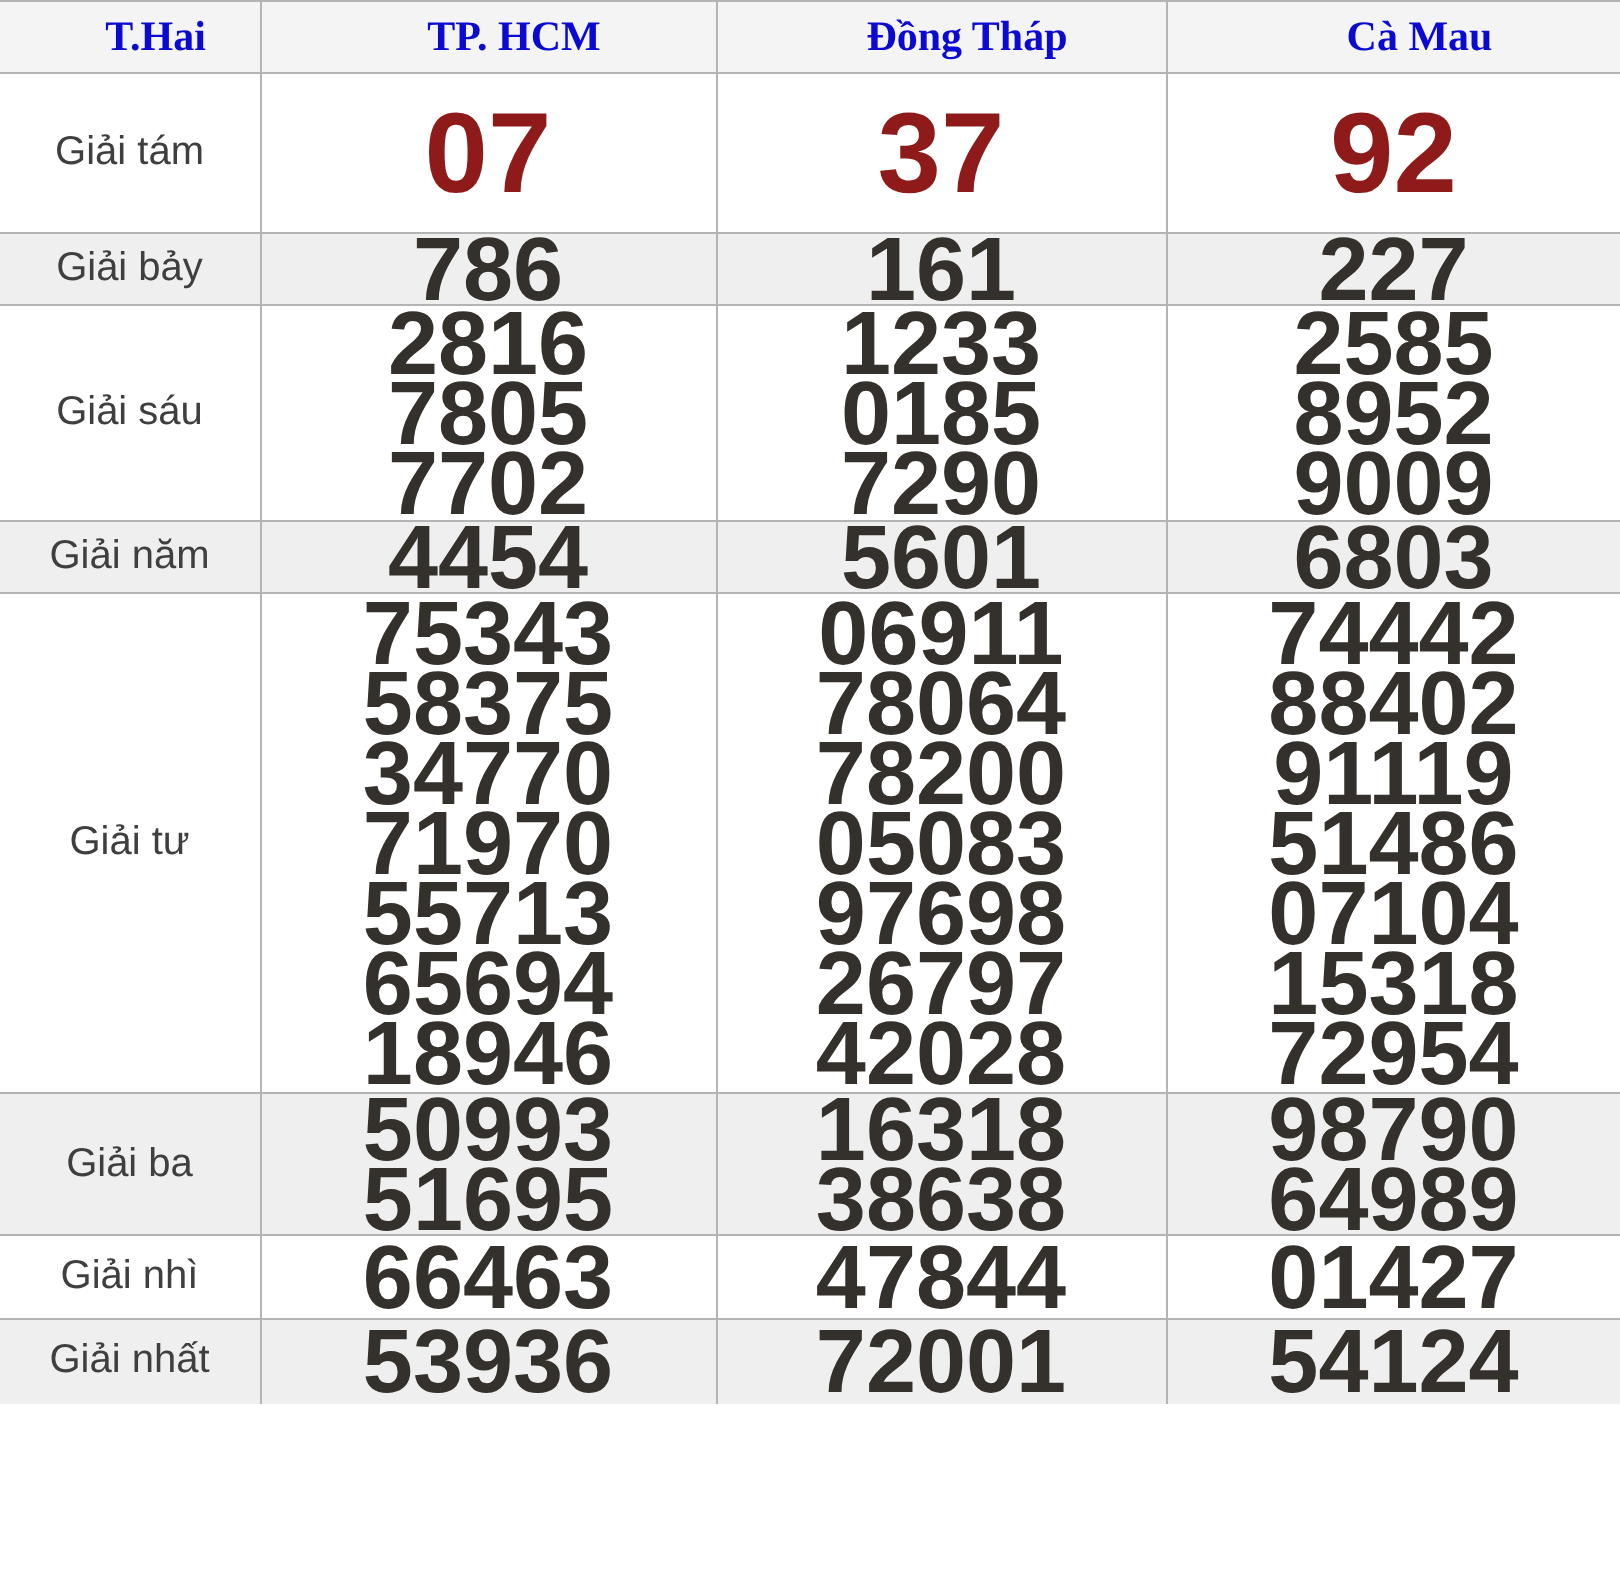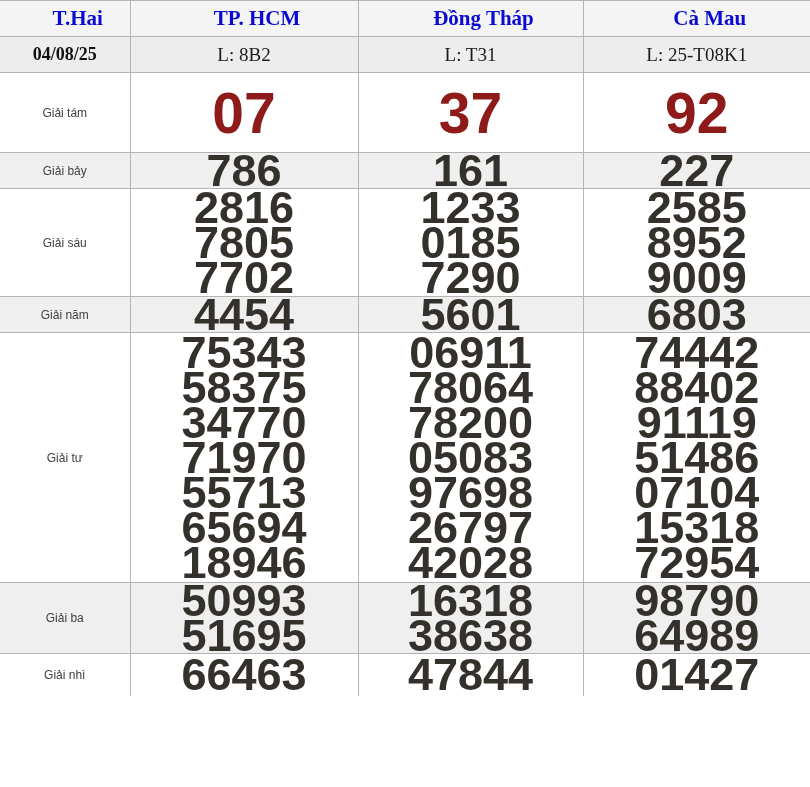--- a/index.html
+++ b/index.html
@@ -39,21 +39,21 @@
   tr.daterow td{
     font-family:"Liberation Serif",serif;
     font-size:19px;
     color:#1c1c1c;
   }
   tr.daterow td.datecell{font-weight:bold;font-size:18px;color:#111;}
 
   
   tr.prow.shaded{background:var(--shaded_bg,#efefef);}
   td.label-cell{
-    font-size:12px;
+    font-size:20px;
     color:var(--label_gray,#3f3f3f);
     margin-top:40px;
   }
   .num{
     font-weight:bold;
     font-size:45px;
     line-height:35px;
     color:var(--number_dark,#34302b);
     letter-spacing:0px;
   }
@@ -79,26 +79,20 @@
         <col style="width:225px">
         <col style="width:227px">
     </colgroup>
     <thead>
       <tr class="hdr">
         <th class="daycol">T.Hai</th>
         <th class="prov">TP. HCM</th>
         <th class="prov">Đồng Tháp</th>
         <th class="prov">Cà Mau</th>
       </tr>
-      <tr class="daterow">
-        <td class="datecell">04/08/25</td>
-        <td>L: 8B2</td>
-        <td>L: T31</td>
-        <td>L: 25-T08K1</td>
-      </tr>
     </thead>
     <tbody id="prize-body">
         <tr class="prow row-p8" style="height: 80px;">
           <td class="label-cell">Giải tám</td>
           <td>
             <div class="num">07</div>
           </td>
           <td>
             <div class="num">37</div>
           </td>
@@ -198,15 +192,27 @@
           <td>
             <div class="num">66463</div>
           </td>
           <td>
             <div class="num">47844</div>
           </td>
           <td>
             <div class="num">01427</div>
           </td>
         </tr>
+        <tr class="prow shaded" style="height: 42px;">
+          <td class="label-cell">Giải nhất</td>
+          <td>
+            <div class="num">53936</div>
+          </td>
+          <td>
+            <div class="num">72001</div>
+          </td>
+          <td>
+            <div class="num">54124</div>
+          </td>
+        </tr>
       </tbody>
   </table>
 </div>
 
 </body></html>

